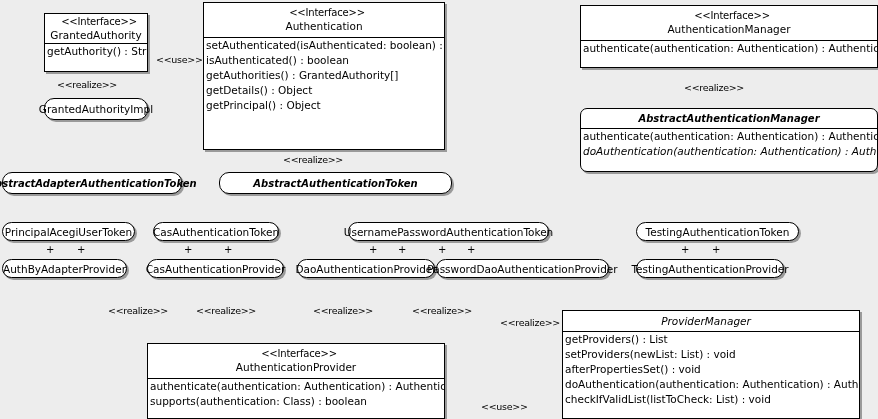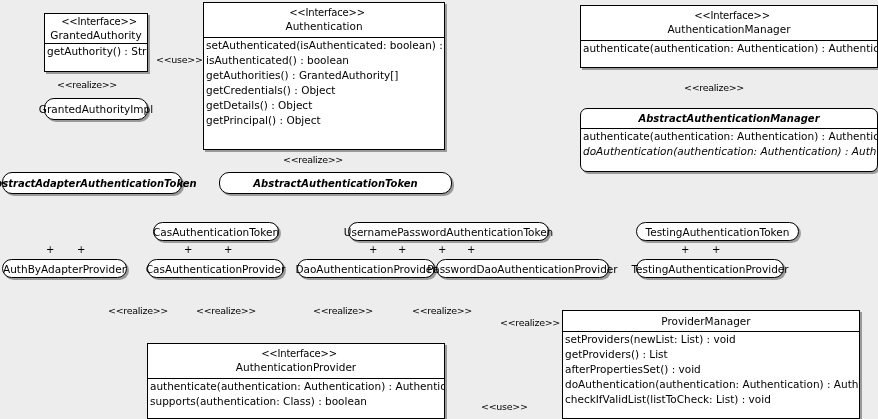--- a/index.html
+++ b/index.html
@@ -188,21 +188,20 @@
 
   <div class="node" style="left:203px; top:2px; width:242px; height:148px;">
     <div class="hdr" style="padding-top:3px;">
       <span class="stereo">&lt;&lt;Interface&gt;&gt;</span>
       <span class="nm">Authentication</span>
     </div>
     <div class="ops sep" style="margin-top:3px;">
       <div class="op">setAuthenticated(isAuthenticated: boolean) : void</div>
       <div class="op">isAuthenticated() : boolean</div>
       <div class="op">getAuthorities() : GrantedAuthority[]</div>
-      <div class="op">getCredentials() : Object</div>
       <div class="op">getDetails() : Object</div>
       <div class="op">getPrincipal() : Object</div>
     </div>
   </div>
 
   <div class="node" style="left:580px; top:5px; width:298px; height:63px;">
     <div class="hdr" style="padding-top:3px;">
       <span class="stereo">&lt;&lt;Interface&gt;&gt;</span>
       <span class="nm">AuthenticationManager</span>
     </div>
@@ -222,20 +221,23 @@
   </div>
 
   <div class="node simple abstract" style="left:2px; top:172px; width:180px; height:22px;">
     <span>AbstractAdapterAuthenticationToken</span>
   </div>
 
   <div class="node simple abstract" style="left:219px; top:172px; width:233px; height:22px;">
     <span>AbstractAuthenticationToken</span>
   </div>
 
+  <div class="node simple" style="left:2px; top:222px; width:133px; height:19px;">
+    <span>PrincipalAcegiUserToken</span>
+  </div>
 
   <div class="node simple" style="left:153px; top:222px; width:126px; height:19px;">
     <span>CasAuthenticationToken</span>
   </div>
 
   <div class="node simple" style="left:348px; top:222px; width:201px; height:19px;">
     <span>UsernamePasswordAuthenticationToken</span>
   </div>
 
   <div class="node simple" style="left:636px; top:222px; width:163px; height:19px;">
@@ -267,26 +269,26 @@
       <span class="stereo">&lt;&lt;Interface&gt;&gt;</span>
       <span class="nm">AuthenticationProvider</span>
     </div>
     <div class="ops sep" style="margin-top:3px;">
       <div class="op">authenticate(authentication: Authentication) : Authentication</div>
       <div class="op">supports(authentication: Class) : boolean</div>
     </div>
   </div>
 
   <div class="node" style="left:562px; top:310px; width:298px; height:109px;">
-    <div class="hdr" style="padding:3px 10px 3px 0;">
+    <div class="hdr" style="padding:3px 10px 3px 0;font-style:italic;">
       <span class="nm">ProviderManager</span>
     </div>
     <div class="ops sep">
+      <div class="op">getProviders() : List</div>
       <div class="op">setProviders(newList: List) : void</div>
-      <div class="op">getProviders() : List</div>
       <div class="op">afterPropertiesSet() : void</div>
       <div class="op">doAuthentication(authentication: Authentication) : Authentication</div>
       <div class="op">checkIfValidList(listToCheck: List) : void</div>
     </div>
   </div>
 
   <div class="edge-label" style="left:156px; top:54px;">&lt;&lt;use&gt;&gt;</div>
 
   <div class="edge-label" style="left:57px; top:79px;">&lt;&lt;realize&gt;&gt;</div>
 

